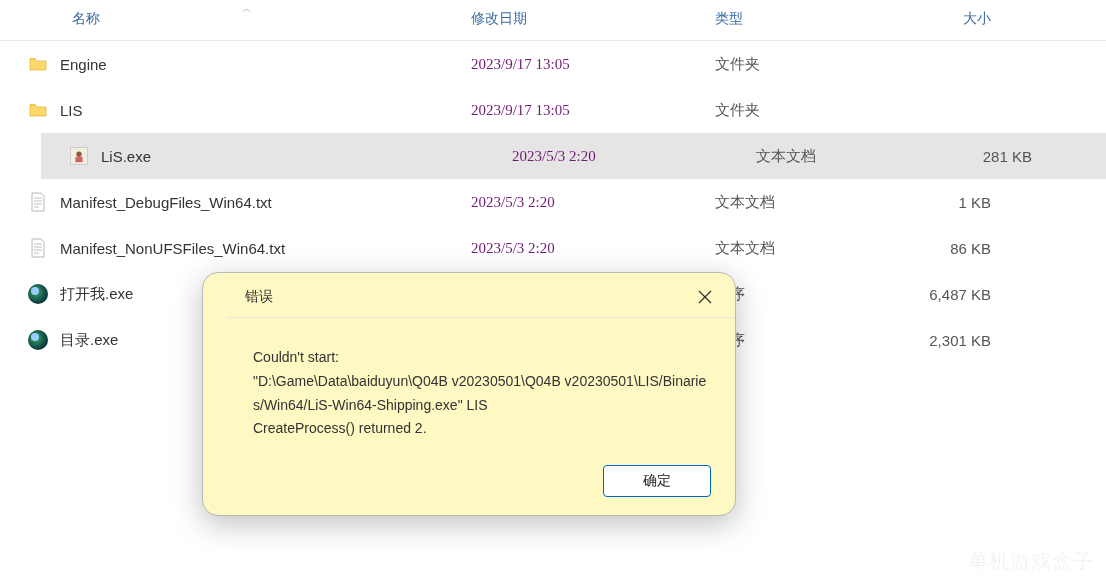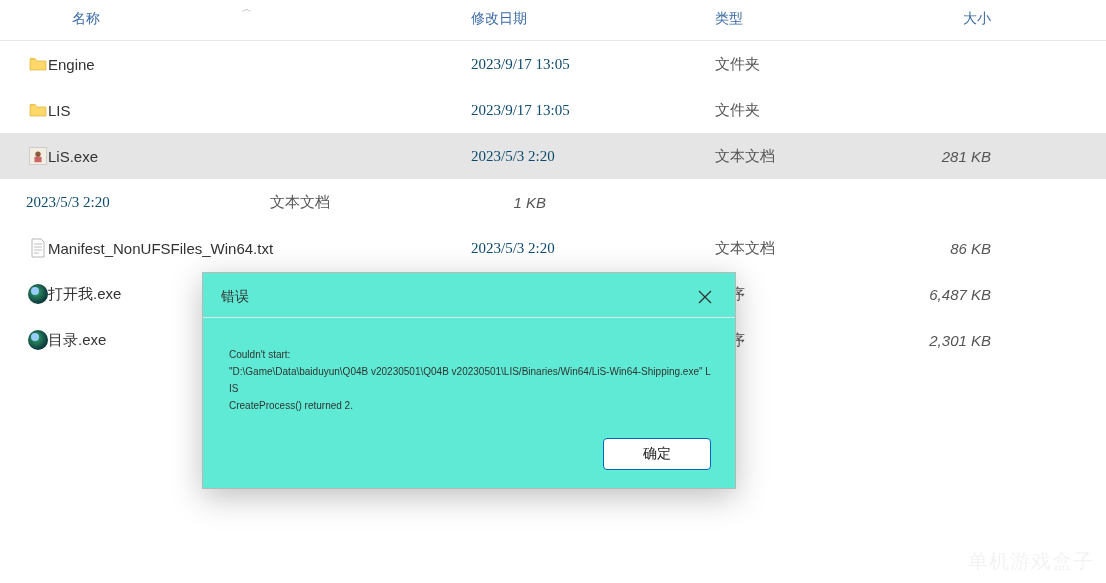--- a/index.html
+++ b/index.html
@@ -26,30 +26,32 @@
     .col-size { width: 150px; text-align: right; padding-right: 60px; }
     .file-row {
       display: flex;
       align-items: center;
       height: 46px;
       font-size: 15px;
       color: #333;
     }
     .file-row.selected {
       background: #e5e5e5;
+      margin-left: 41px;
     }
     .file-row .col-name {
       display: flex;
       align-items: center;
       padding-left: 28px;
       color: #333;
-    }
-    .file-row .col-date { color: #0c4a6e; }
+      gap: 12px;
+    }
+    .file-row .col-date { color: #701a75; }
     .file-row .col-type { color: #555; }
-    .file-row .col-size { color: #555; font-style: italic; }
+    .file-row .col-size { color: #555; }
     .icon-slot {
       width: 20px;
       height: 20px;
       display: inline-flex;
       align-items: center;
       justify-content: center;
       flex-shrink: 0;
     }
     .folder-svg { width: 18px; height: 16px; }
     .exe-svg { width: 18px; height: 18px; border: 1px solid #ccc; background: #f8f4ee; }
@@ -63,45 +65,46 @@
       font-size: 10px;
       color: #8a8a8a;
     }
     .header-wrap { position: relative; }
     
     .dialog-overlay {
       position: absolute;
       top: 272px;
       left: 202px;
       width: 534px;
-      background: #5eead4;
+      background: #fef9c3;
       border: 1px solid #b8b8b8;
-      border-radius: 0;
+      border-radius: 16px;
       box-shadow: 0 8px 30px rgba(0,0,0,0.25);
+      padding-left: 24px;
     }
     .dialog-title-bar {
       display: flex;
       justify-content: space-between;
       align-items: center;
       padding: 10px 16px 6px 18px;
       border-bottom: 1px solid #e5e5e5;
     }
     .dialog-title { font-size: 14px; color: #333; }
     .dialog-close {
       width: 28px;
       height: 28px;
       display: inline-flex;
       align-items: center;
       justify-content: center;
       font-size: 18px;
       cursor: pointer;
     }
     .dialog-body {
       padding: 28px 22px 14px 26px;
-      font-size: 10px;
+      font-size: 14px;
       color: #333;
       line-height: 1.7;
       word-break: break-all;
     }
     .dialog-footer {
       padding: 10px 24px 18px 0;
       display: flex;
       justify-content: flex-end;
     }
     .dialog-btn {
@@ -176,20 +179,29 @@
               <rect x="5" y="10" width="8" height="6" fill="#c66"></rect>
             </svg></span>
         </span>
         <span>LiS.exe</span>
       </div>
       <div class="col-date">2023/5/3 2:20</div>
       <div class="col-type">文本文档</div>
       <div class="col-size">281 KB</div>
     </div>
     <div class="file-row">
+      <div class="col-name">
+        <span class="icon-slot">
+          <svg class="txt-svg" viewBox="0 0 16 20">
+            <path d="M2 1 L11 1 L14 4 L14 19 L2 19 Z" fill="#fff" stroke="#b8b8b8" stroke-width="1"></path>
+            <path d="M4 6 h8 M4 9 h8 M4 12 h8 M4 15 h5" stroke="#b8b8b8" stroke-width="0.9"></path>
+          </svg>
+        </span>
+        <span>Manifest_DebugFiles_Win64.txt</span>
+      </div>
       <div class="col-date">2023/5/3 2:20</div>
       <div class="col-type">文本文档</div>
       <div class="col-size">1 KB</div>
     </div>
     <div class="file-row">
       <div class="col-name">
         <span class="icon-slot">
           <svg class="txt-svg" viewBox="0 0 16 20">
             <path d="M2 1 L11 1 L14 4 L14 19 L2 19 Z" fill="#fff" stroke="#b8b8b8" stroke-width="1"></path>
             <path d="M4 6 h8 M4 9 h8 M4 12 h8 M4 15 h5" stroke="#b8b8b8" stroke-width="0.9"></path>

